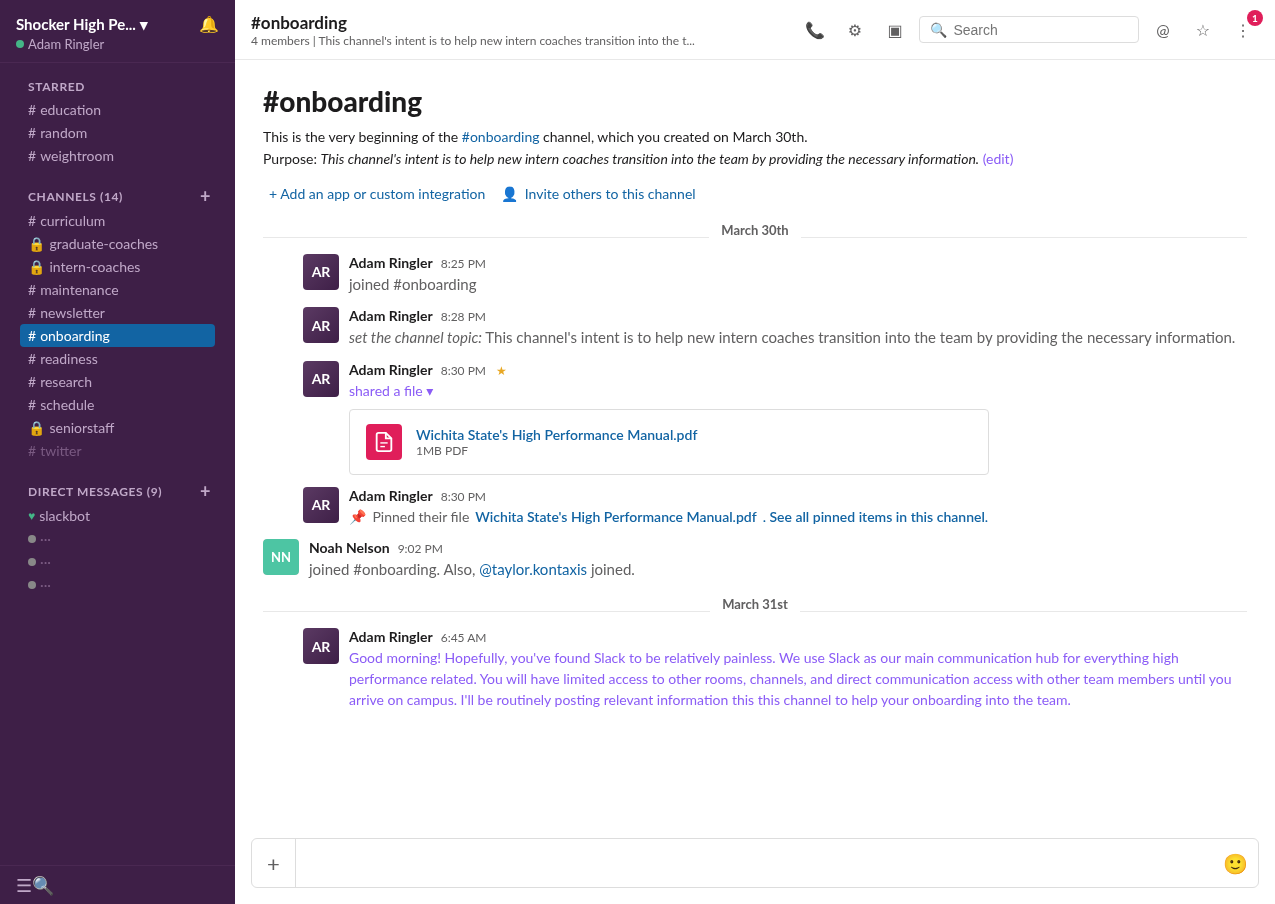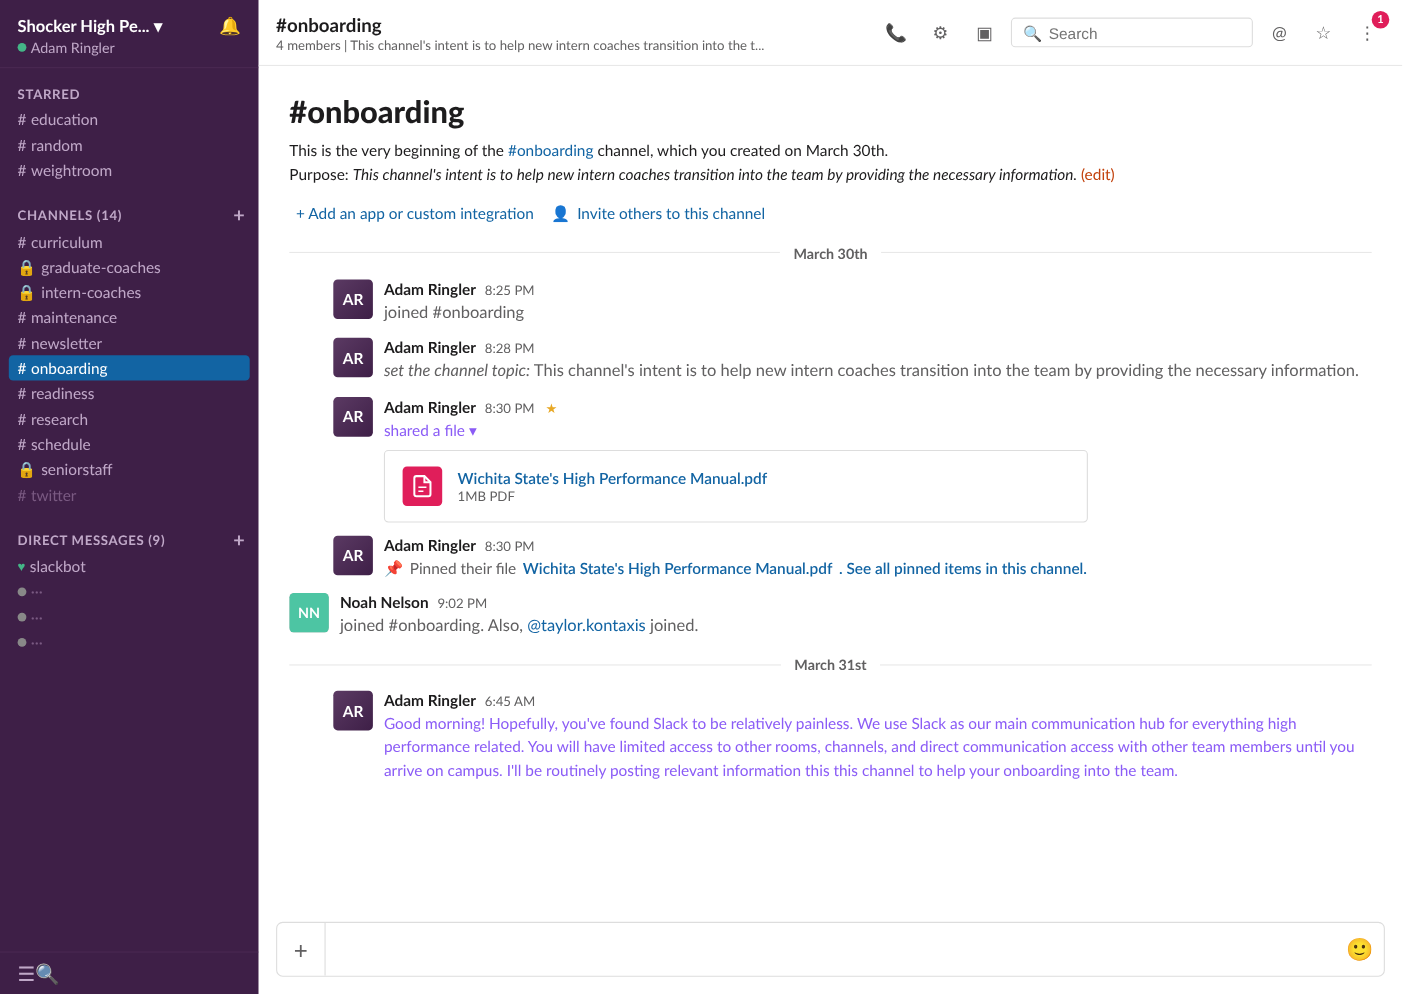--- a/index.html
+++ b/index.html
@@ -35,21 +35,21 @@
       color: #c0a8c8;
       font-size: 13px;
       display: flex;
       align-items: center;
       gap: 4px;
       margin-top: 2px;
     }
     .online-dot { width: 8px; height: 8px; background: #44b587; border-radius: 50%; display: inline-block; }
 
     .sidebar-section {
-      padding: 16px 0 4px;
+      padding: 16px 12px 4px;
     }
     .sidebar-section-header {
       padding: 0 12px 4px 16px;
       font-size: 12px;
       font-weight: 700;
       color: #c0a8c8;
       letter-spacing: 0.05em;
       display: flex;
       align-items: center;
       justify-content: space-between;
@@ -183,37 +183,37 @@
     .channel-welcome p {
       font-size: 14px;
       color: #1d1c1d;
       line-height: 1.6;
     }
     .channel-welcome p a { color: #1264a3; text-decoration: none; }
     .channel-welcome .purpose {
       font-style: italic;
       color: #1d1c1d;
     }
-    .channel-welcome .edit-link { color: #c2410c; text-decoration: none; font-style: normal; }
+    .channel-welcome .edit-link { color: #8b5cf6; text-decoration: none; font-style: normal; }
 
     .channel-actions {
       display: flex;
       gap: 16px;
       margin: 14px 0 20px;
     }
     .channel-action-btn {
       display: flex; align-items: center; gap: 6px;
       color: #1264a3;
       font-size: 14px;
       cursor: pointer;
       text-decoration: none;
     }
 
     .date-divider {
-      display: flex; align-items: center; gap: 12px;
+      display: flex; align-items: flex-end; gap: 12px;
       margin: 16px 0;
     }
     .date-divider .line { flex: 1; height: 1px; background: #e8e8e8; }
     .date-divider .date-label {
       font-size: 13px; font-weight: 700; color: #616061;
       white-space: nowrap;
     }
 
     .message-group {
       display: flex;

